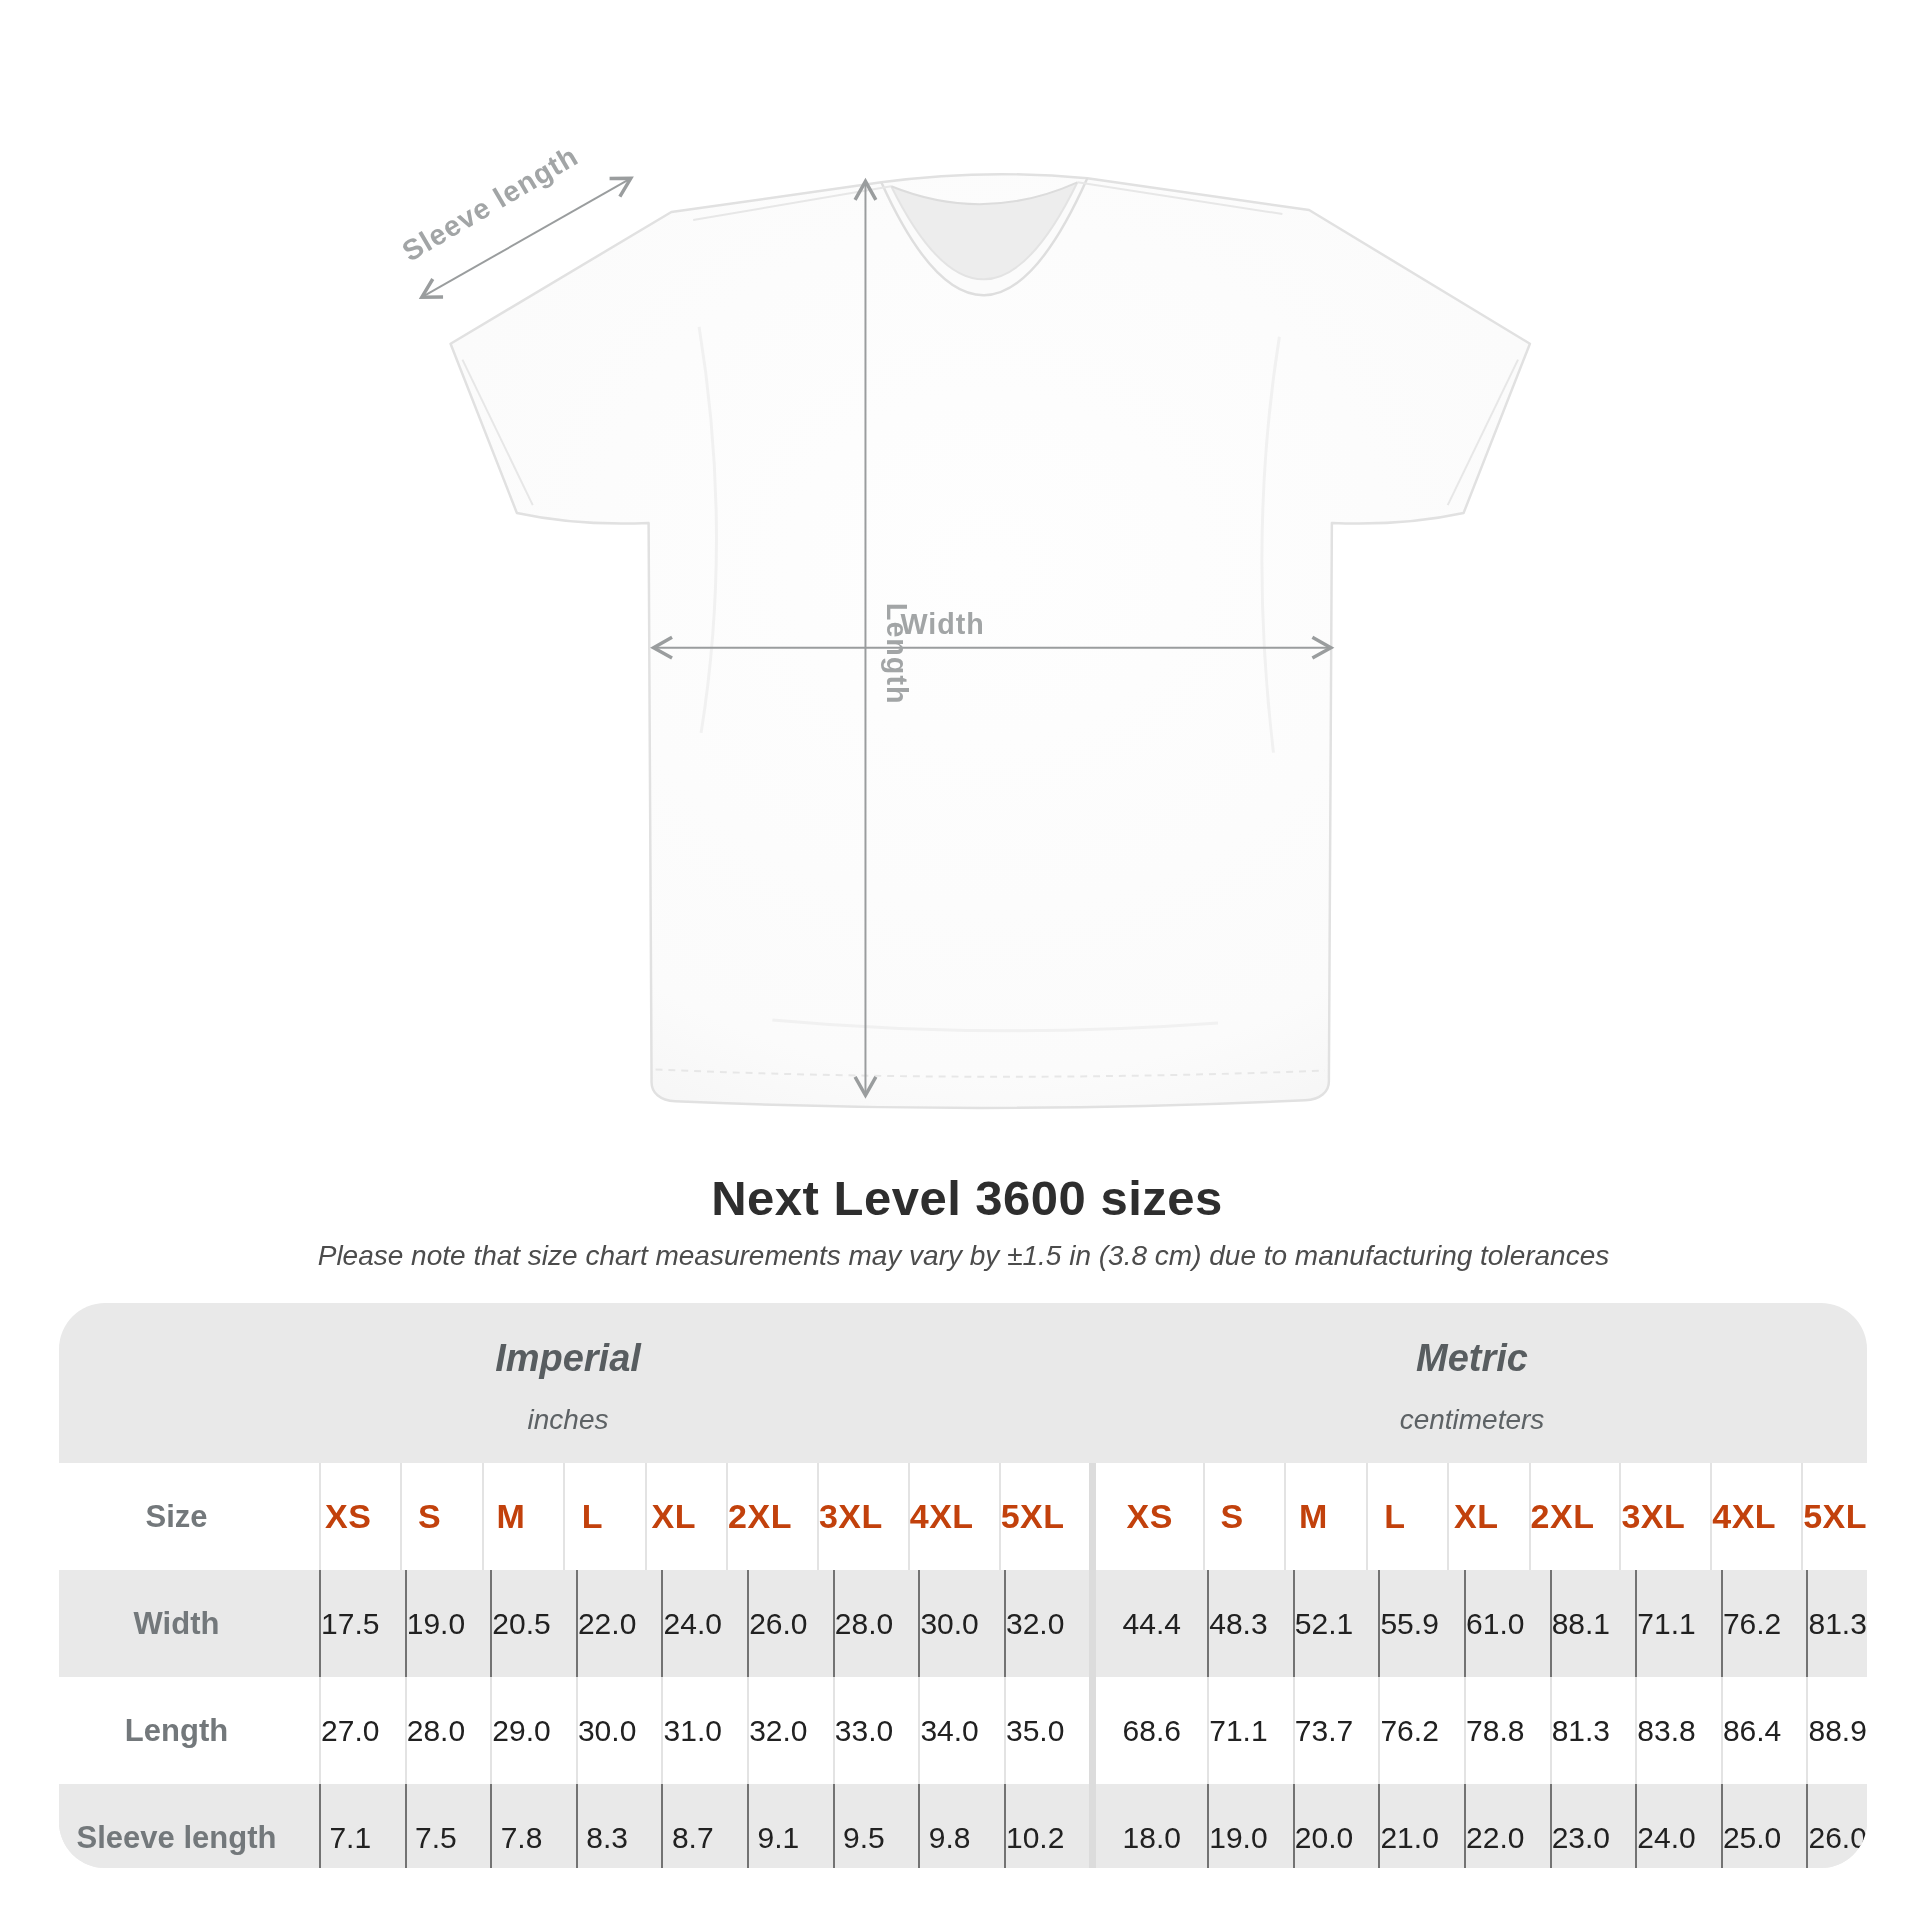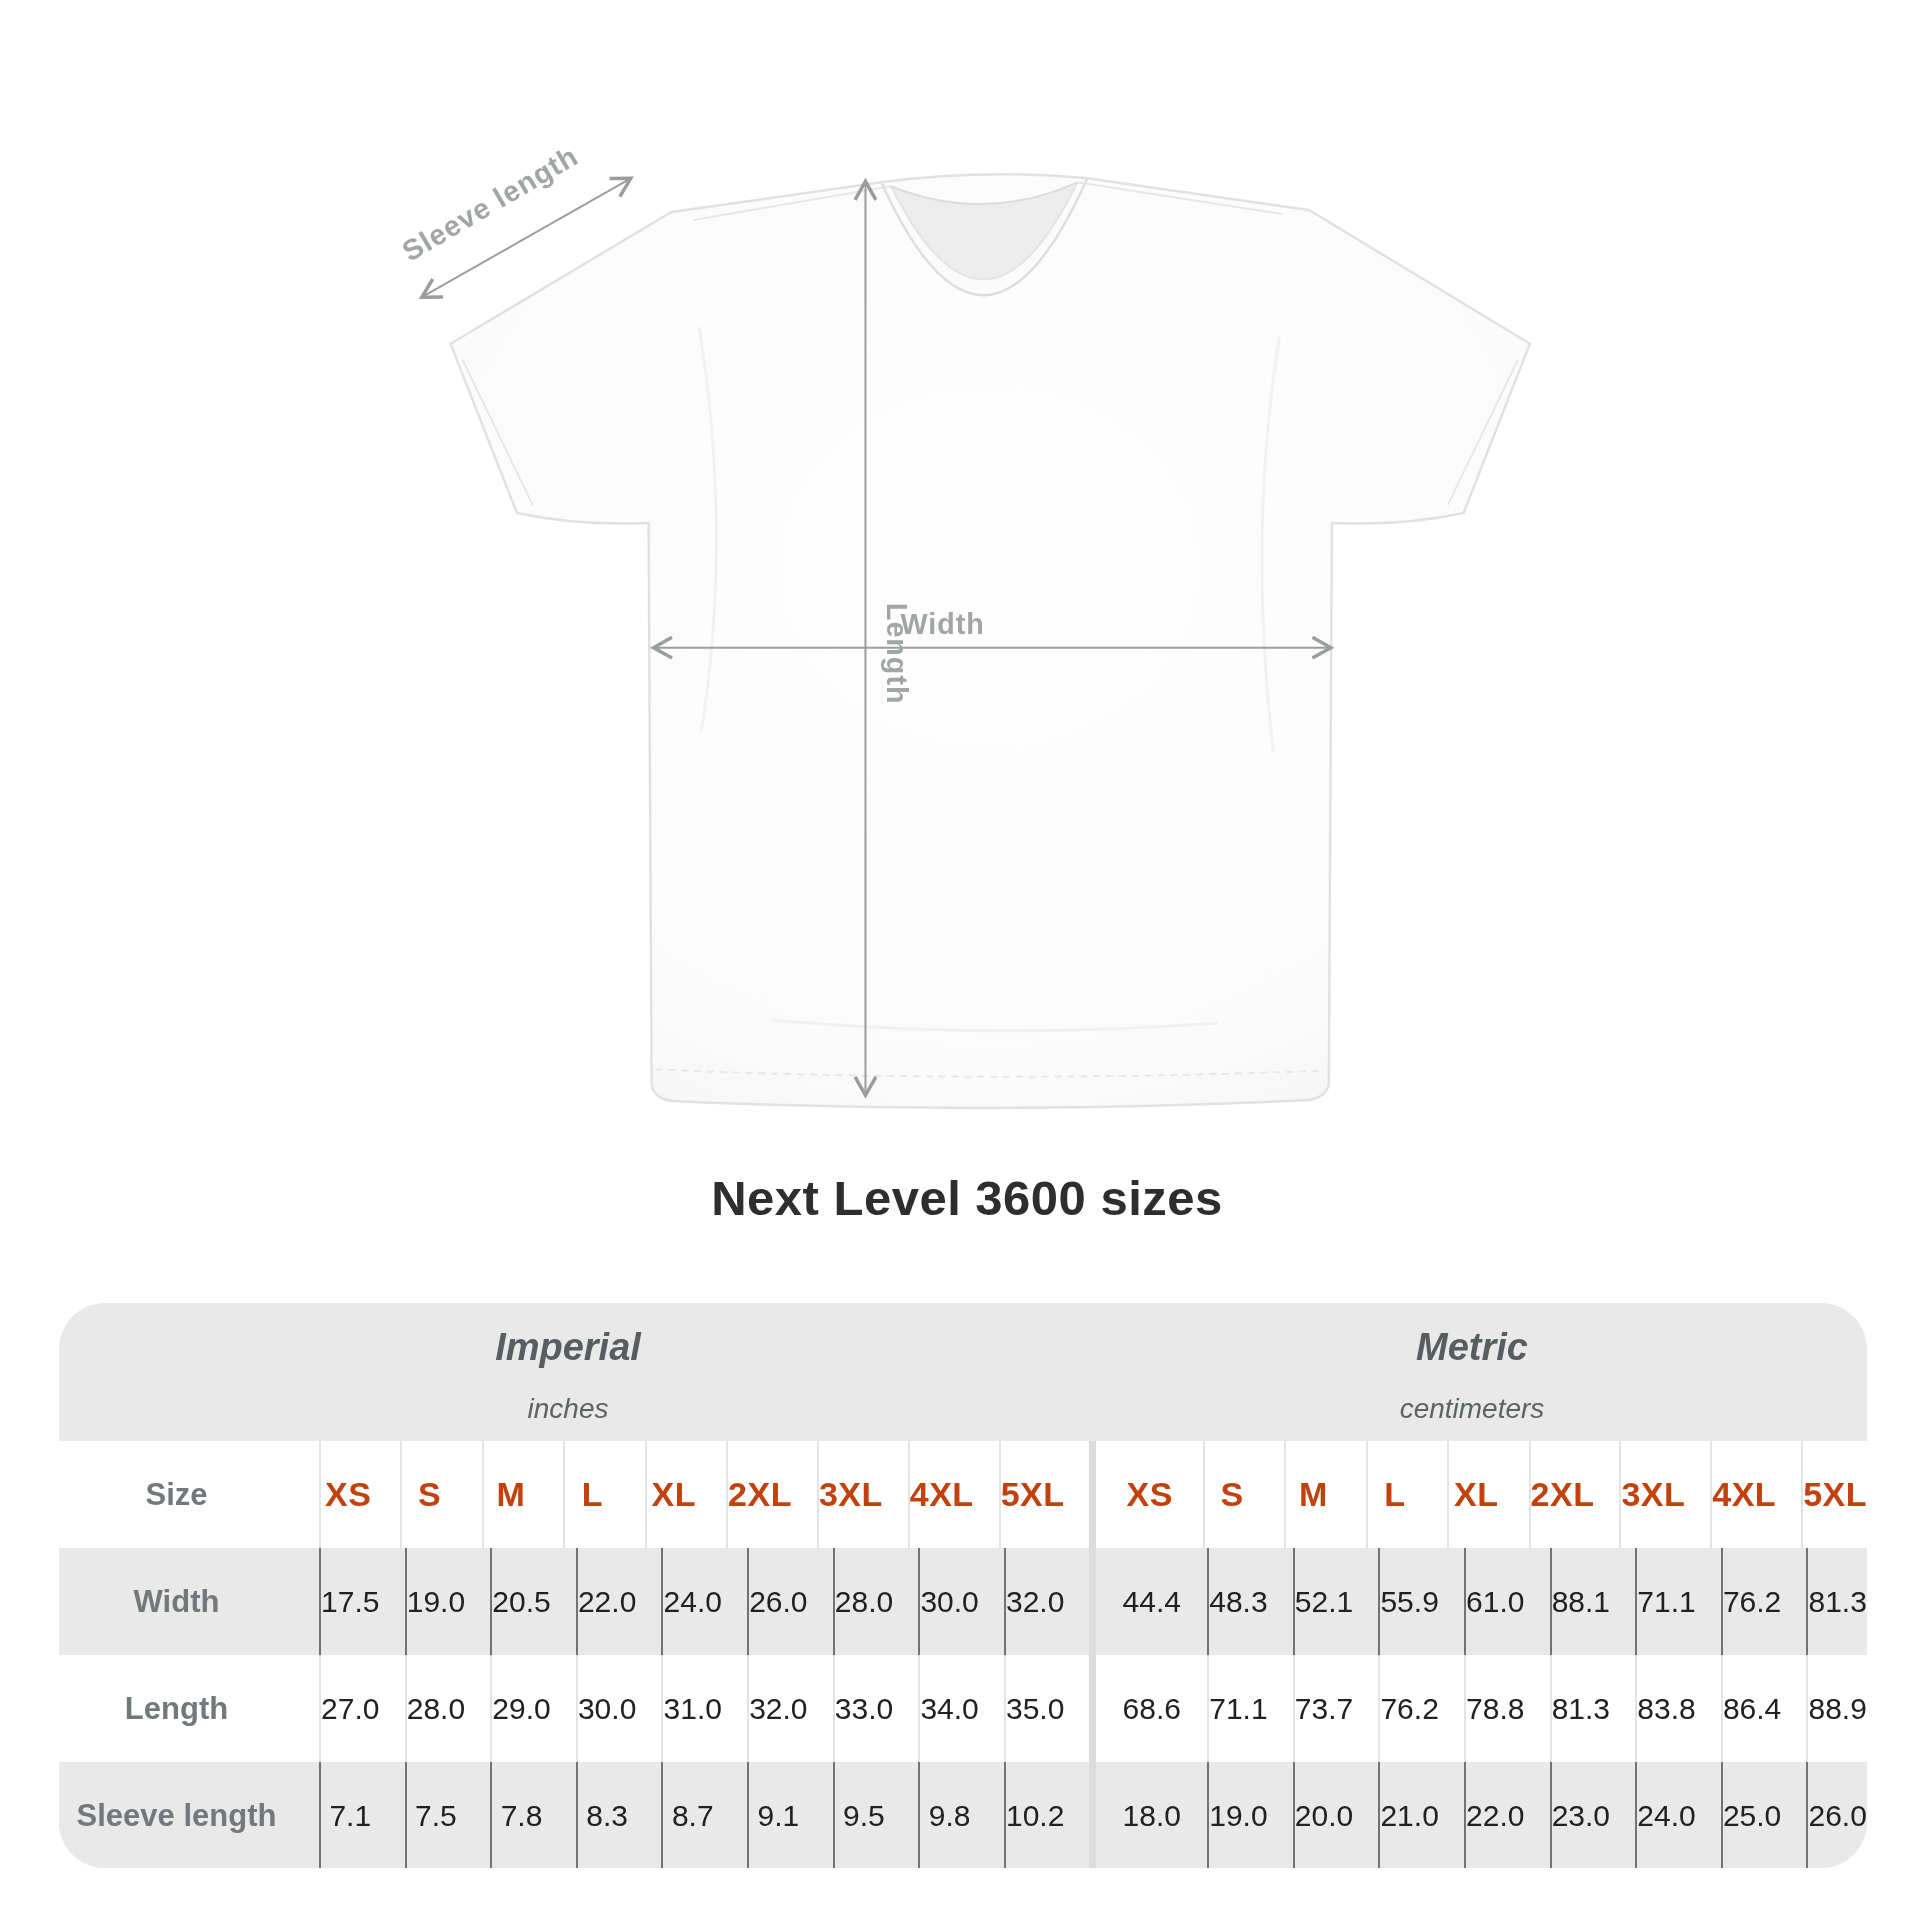--- a/index.html
+++ b/index.html
@@ -11,21 +11,21 @@
   .diagram svg{display:block;width:100%;height:100%;}
   .measure-label{font-family:"Liberation Sans", sans-serif;font-weight:bold;font-size:29px;fill:#a2a5a6;letter-spacing:1px;}
 
   
   .heading{position:absolute;left:0;top:1170px;width:100%;text-align:center;}
   .heading h1{margin:0;font-size:49px;font-weight:bold;color:#2e2e2e;letter-spacing:0.5px;padding-left:7px;}
   .heading p{margin:14px 0 0 0;font-size:28px;font-style:italic;color:#4c4c4c;}
 
   
   .size-table{position:absolute;left:59px;top:1303px;width:1808px;height:565px;background:#e9e9e9;border-radius:46px;overflow:hidden;}
-  .unit-band{display:grid;grid-template-columns:1018px 1fr;height:138px;}
+  .unit-band{display:grid;grid-template-columns:1018px 1fr;height:160px;}
   .unit-cell{display:flex;flex-direction:column;align-items:center;justify-content:center;padding-top:6px;}
   .unit-name{font-size:38px;font-weight:bold;font-style:italic;color:#585d60;}
   .unit-sub{margin-top:24px;font-size:28px;font-style:italic;color:#5d6265;}
 
   .trow{display:grid;grid-template-columns:235px repeat(9,1fr) 7px repeat(9,1fr);height:107px;gap:25px;}
   .trow.white{background:#ffffff;}
   .trow.gray{background:#e9e9e9;}
   .cell{display:flex;align-items:center;justify-content:center;}
   .cell.lbl{font-weight:bold;font-size:31px;color:#73787b;}
   .cell.sz{font-weight:bold;font-size:34px;color:#c2410c;letter-spacing:0.5px;}
@@ -97,20 +97,21 @@
       </g>
 
       <text class="measure-label" transform="translate(500 214) rotate(-30.5)" text-anchor="middle">Sleeve length</text>
       <text class="measure-label" transform="translate(896 660) rotate(90)" text-anchor="middle">Length</text>
       <text class="measure-label" x="952" y="640" text-anchor="middle">Width</text>
     </svg>
   </div>
 
   <div class="heading">
     <h1>Next Level 3600 sizes</h1>
+    <p>Please note that size chart measurements may vary by ±1.5 in (3.8 cm) due to manufacturing tolerances</p>
   </div>
 
   <div class="size-table">
     <div class="unit-band">
       <div class="unit-cell">
         <div class="unit-name">Imperial</div>
         <div class="unit-sub">inches</div>
       </div>
       <div class="unit-cell">
         <div class="unit-name">Metric</div>

